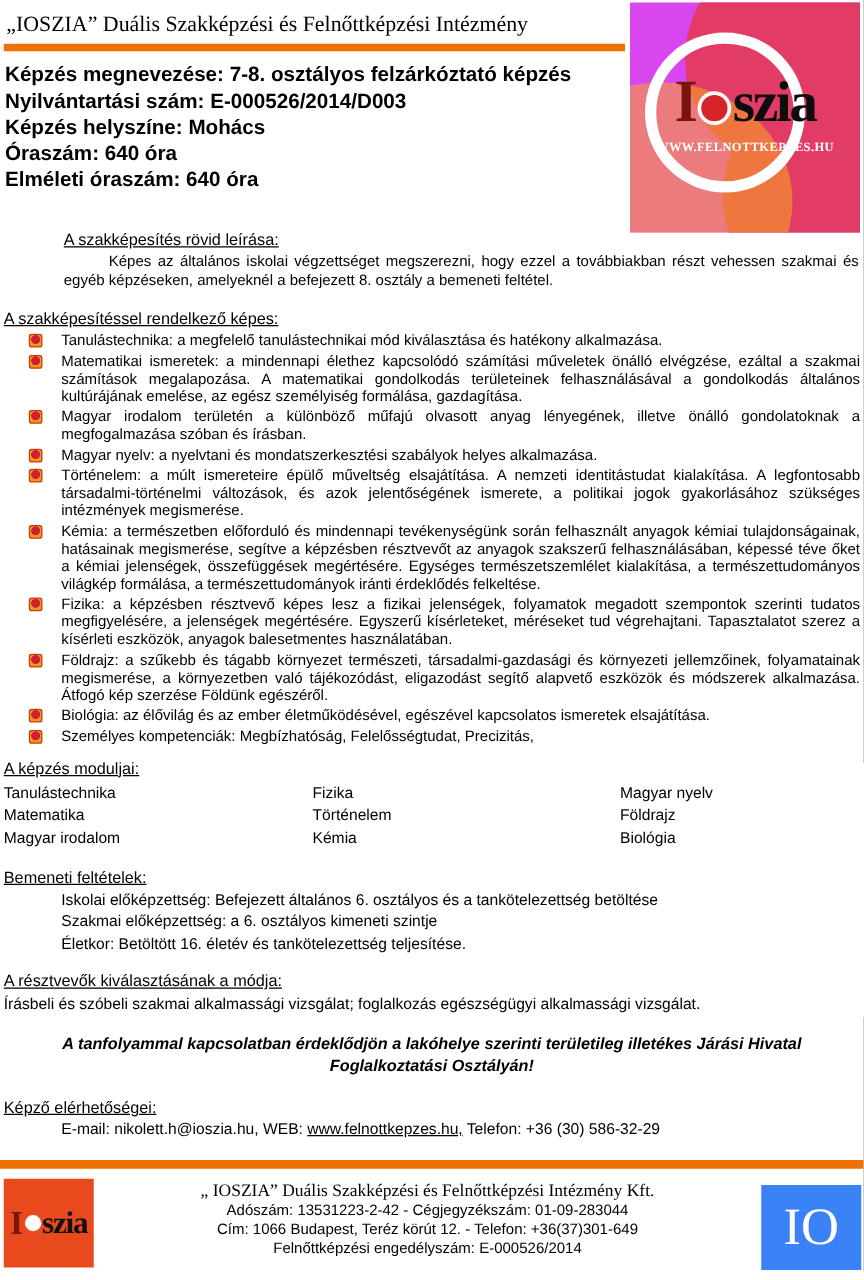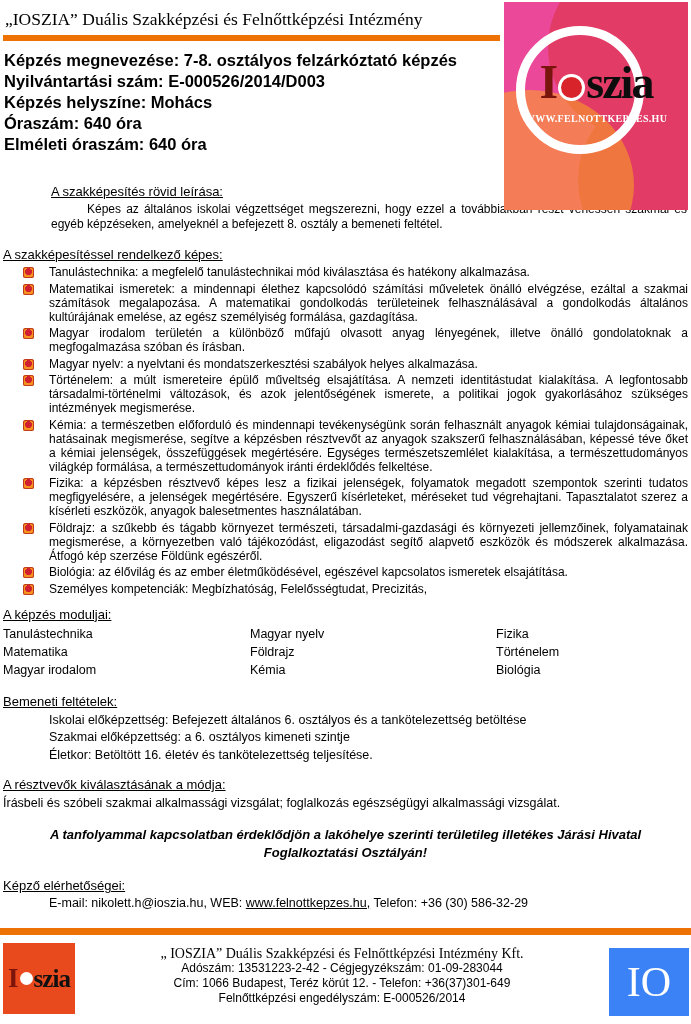--- a/index.html
+++ b/index.html
@@ -9,21 +9,21 @@
     background: #fff; color: #000; overflow: hidden;
     font-family: "Liberation Sans", sans-serif;
   }
   .content { padding: 0 3px; }
 
   
   .org-title { font-family: "Liberation Serif", serif; font-size: 17.5px; padding: 9px 0 5px 2px; }
   .top-rule { height: 6px; background: #ee7203; width: 497px; }
 
   
-  .logo { position: absolute; top: 2px; right: 3px; width: 184px; height: 208px; background: #ec4899; overflow: hidden; }
+  .logo { position: absolute; top: 2px; right: 3px; width: 184px; height: 184px; background: #d946ef; overflow: hidden; }
   .logo .pinkA { position: absolute; top: -45px; right: -40px; width: 180px; height: 180px; border-radius: 50%; background: #e23b66; }
   .logo .pinkB { position: absolute; bottom: -60px; right: -70px; width: 180px; height: 180px; border-radius: 50%; background: #e23b66; }
   .logo .swoosh { position: absolute; left: -80px; bottom: -70px; width: 210px; height: 190px; border-radius: 50%; background: #fba81f; opacity: .55; }
   .logo .ring { position: absolute; left: 12px; top: 24px; width: 128px; height: 128px; border: 9px solid #fff; border-radius: 50%; }
   .logo .wordmark { position: absolute; left: 0; width: 100%; top: 56px; text-align: center; white-space: nowrap;
                     font-family: "Liberation Serif", serif; font-weight: bold; line-height: 48px; }
   .logo .wm-i { color: #7a150e; font-size: 48px; }
   .logo .wm-o { display: inline-block; width: 21px; height: 21px; border-radius: 50%; background: #d8232a;
                 box-shadow: 0 0 0 3px #fff; margin: 0 4px 0 3px; }
   .logo .wm-szia { color: #0d0d0d; font-size: 46px; letter-spacing: -2px; }
@@ -154,25 +154,25 @@
             <span class="b-icon"></span>
             <span class="txt">Személyes kompetenciák: Megbízhatóság, Felelősségtudat, Precizitás,</span>
           </li>
       </ul>
     </div>
 
     <div class="sec-mod">
       <div class="h">A képzés moduljai:</div>
       <div class="mod-grid">
         <div>Tanulástechnika</div>
+        <div>Fizika</div>
         <div>Magyar nyelv</div>
-        <div>Fizika</div>
         <div>Matematika</div>
+        <div>Történelem</div>
         <div>Földrajz</div>
-        <div>Történelem</div>
         <div>Magyar irodalom</div>
         <div>Kémia</div>
         <div>Biológia</div>
       </div>
     </div>
 
     <div class="sec-entry">
       <div class="h">Bemeneti feltételek:</div>
       <div class="entry-item">Iskolai előképzettség: Befejezett általános 6. osztályos és a tankötelezettség betöltése</div>
       <div class="entry-item">Szakmai előképzettség: a 6. osztályos kimeneti szintje</div>

